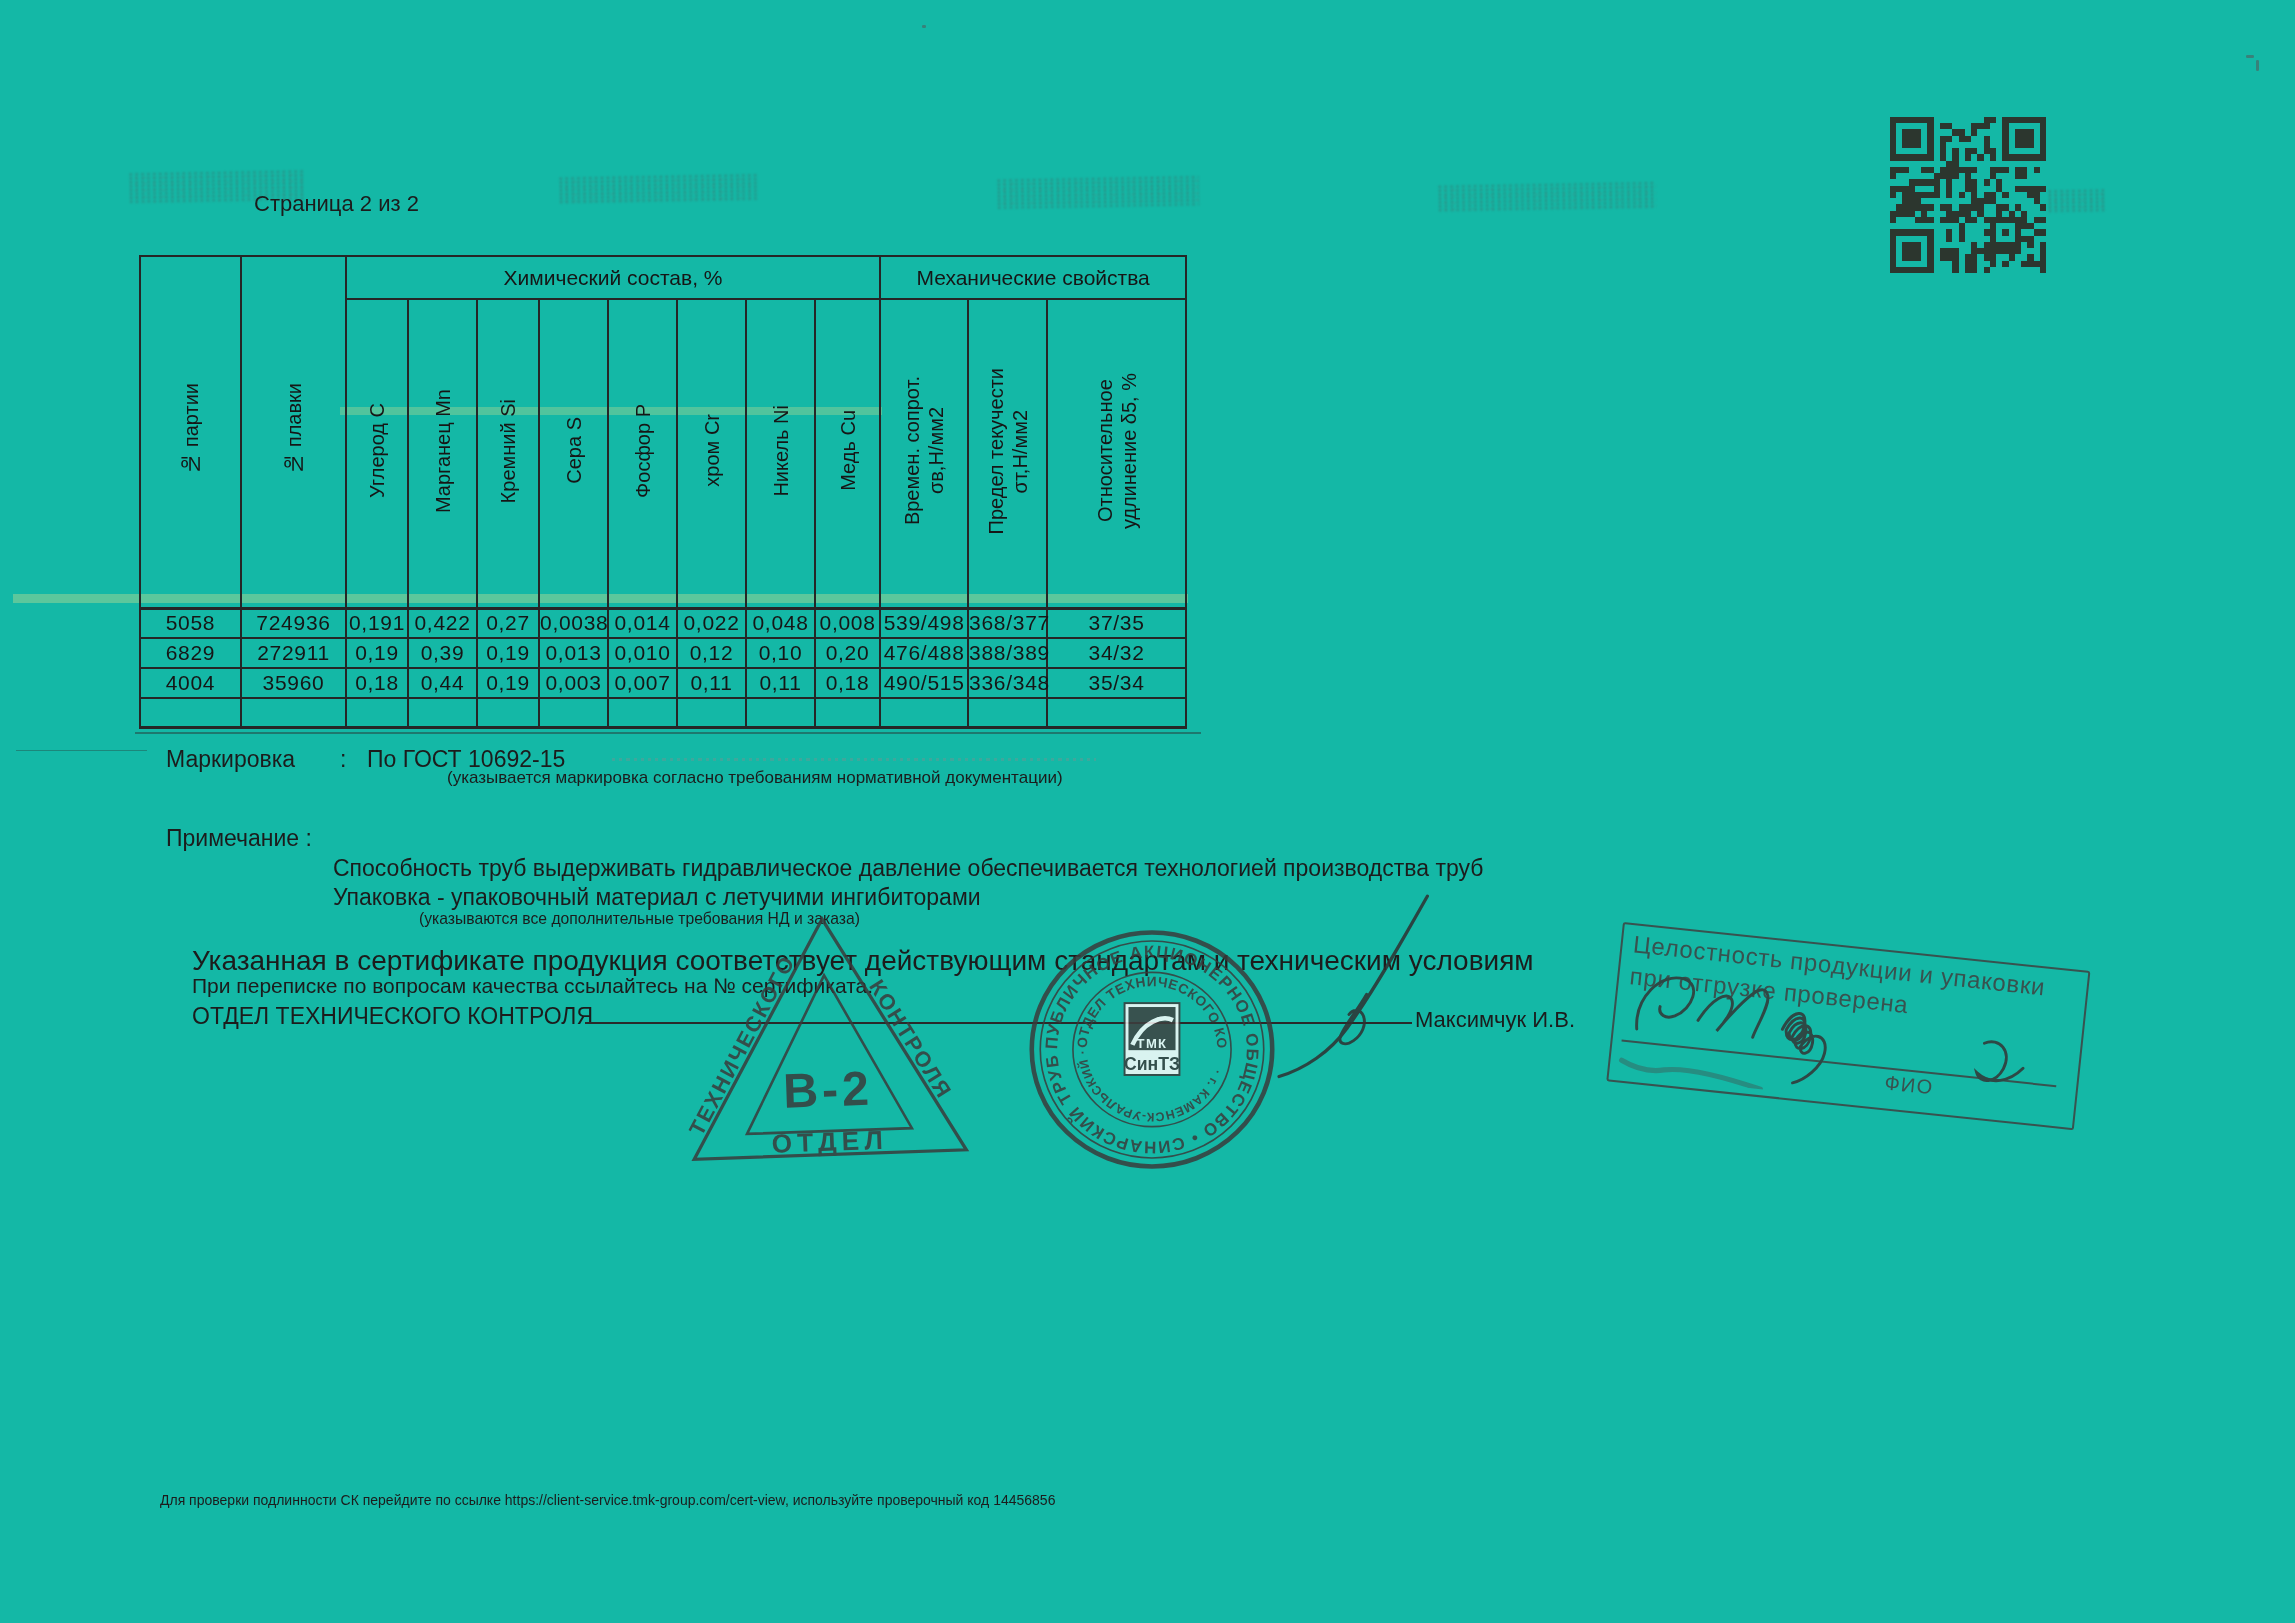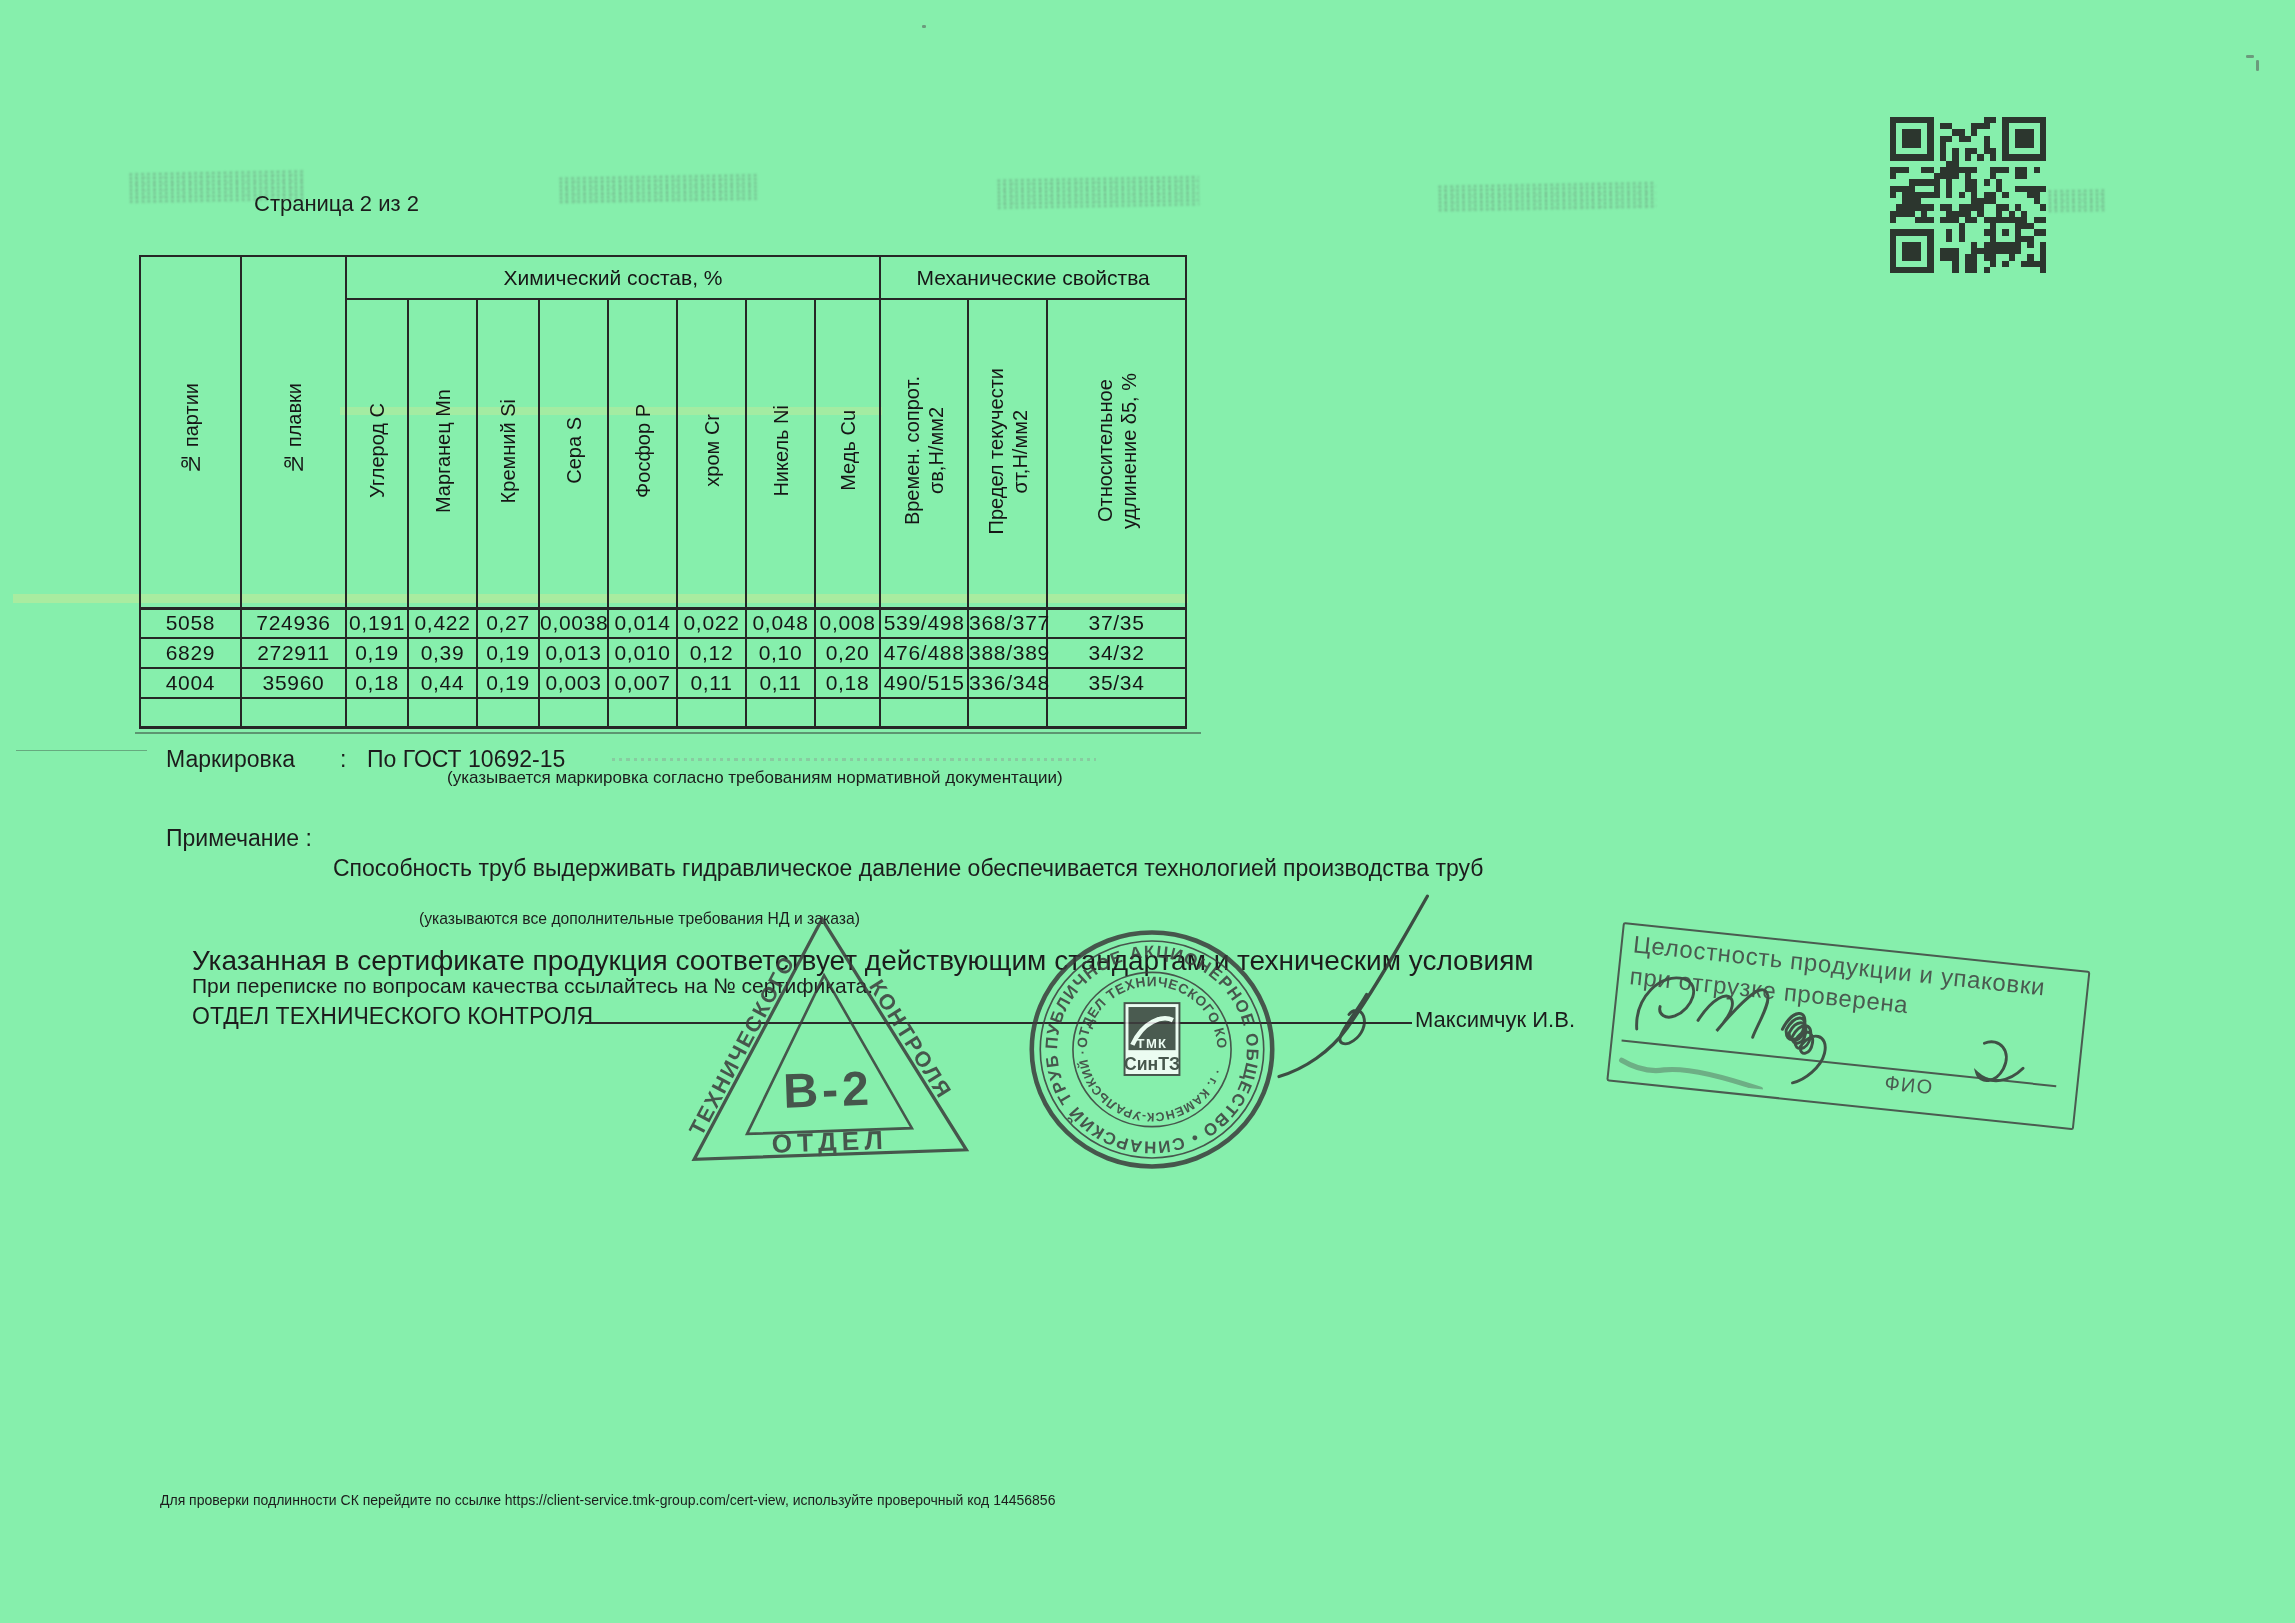--- a/index.html
+++ b/index.html
@@ -1,16 +1,16 @@
 <!DOCTYPE html>
 <html style="font-size:10.5px"><head>
 <meta charset="utf-8">
 <style>
   html,body{margin:0;padding:0;background:#e8e8e8;}
-  #page{position:relative;width:2295px;height:1623px;background:#86efac;overflow:hidden;
+  #page{position:relative;width:2295px;height:1623px;background:#14b8a6;overflow:hidden;
         font-family:"Liberation Sans",sans-serif;color:#1c1c1c;}
   .abs{position:absolute;}
   .txt{white-space:nowrap;}
   
   .smudge{position:absolute;
     background-image:radial-gradient(circle,#4a4a4a 0.7px,transparent 1.2px),
                      radial-gradient(circle,#6f6f6f 0.7px,transparent 1.1px);
     background-size:5.9px 3.9px,9.2px 6.5px;background-position:0 0,3.3px 2px;
     filter:blur(0.8px);opacity:.5;transform:rotate(-1deg);}
   .speck{position:absolute;background:#555;opacity:.55;border-radius:1.3px;}
@@ -482,20 +482,21 @@
   <div class="grayline" style="left:15.7px;top:750px;width:131px;height:1.3px;opacity:.35;"></div>
 
   <div class="abs txt" style="left:166px;top:746px;font-size:23px;">Маркировка</div>
   <div class="abs txt" style="left:340px;top:746px;font-size:23px;">:</div>
   <div class="abs txt" style="left:367px;top:746px;font-size:23px;">По ГОСТ 10692-15</div>
   <div class="dotline" style="left:612px;top:758px;width:484px;height:3.3px;"></div>
   <div class="abs txt" style="left:447px;top:768px;font-size:17px;">(указывается маркировка согласно требованиям нормативной документации)</div>
 
   <div class="abs txt" style="left:166px;top:825px;font-size:23px;">Примечание :</div>
   <div class="abs txt" style="left:333px;top:855px;font-size:23px;">Способность труб выдерживать гидравлическое давление обеспечивается технологией производства труб</div>
+  <div class="abs txt" style="left:333px;top:884px;font-size:23px;">Упаковка - упаковочный материал с летучими ингибиторами</div>
   <div class="abs txt" style="left:419px;top:910px;font-size:15.7px;">(указываются все дополнительные требования НД и заказа)</div>
 
   <div class="abs txt" style="left:192px;top:945px;font-size:28px;">Указанная в сертификате продукция соответствует действующим стандартам и техническим условиям</div>
   <div class="abs txt" style="left:192px;top:974px;font-size:21px;">При переписке по вопросам качества ссылайтесь на № сертификата.</div>
   <div class="abs txt" style="left:192px;top:1003px;font-size:23px;">ОТДЕЛ ТЕХНИЧЕСКОГО КОНТРОЛЯ</div>
   <div class="grayline" style="left:585px;top:1022px;width:827px;height:2px;"></div>
   <div class="abs txt" style="left:1415px;top:1007px;font-size:22px;">Максимчук И.В.</div>
 
   <div class="stamp" style="left:681px;top:915px;transform:rotate(-2deg);">
     <svg class="svgstamp" width="288" height="249" viewBox="0 0 440 380">

